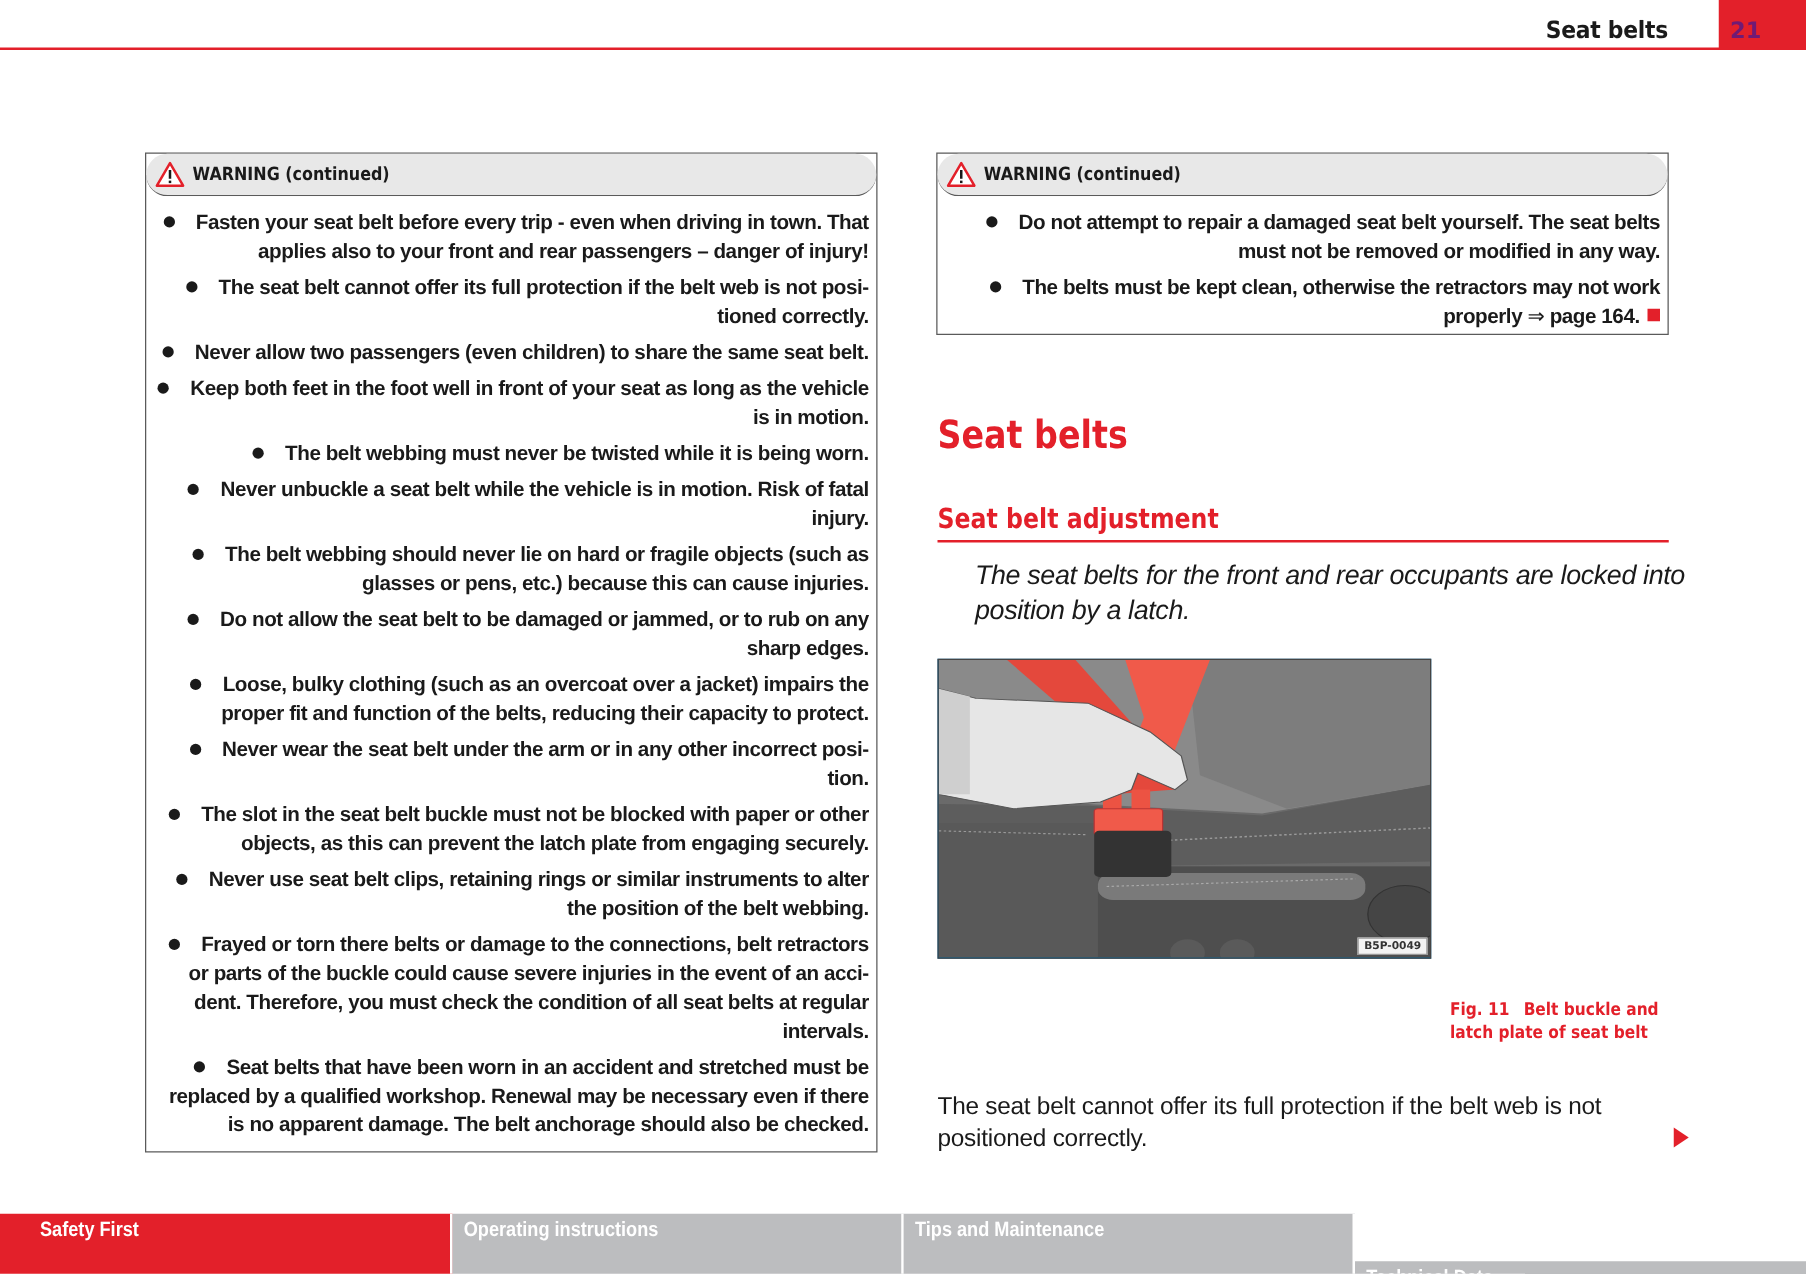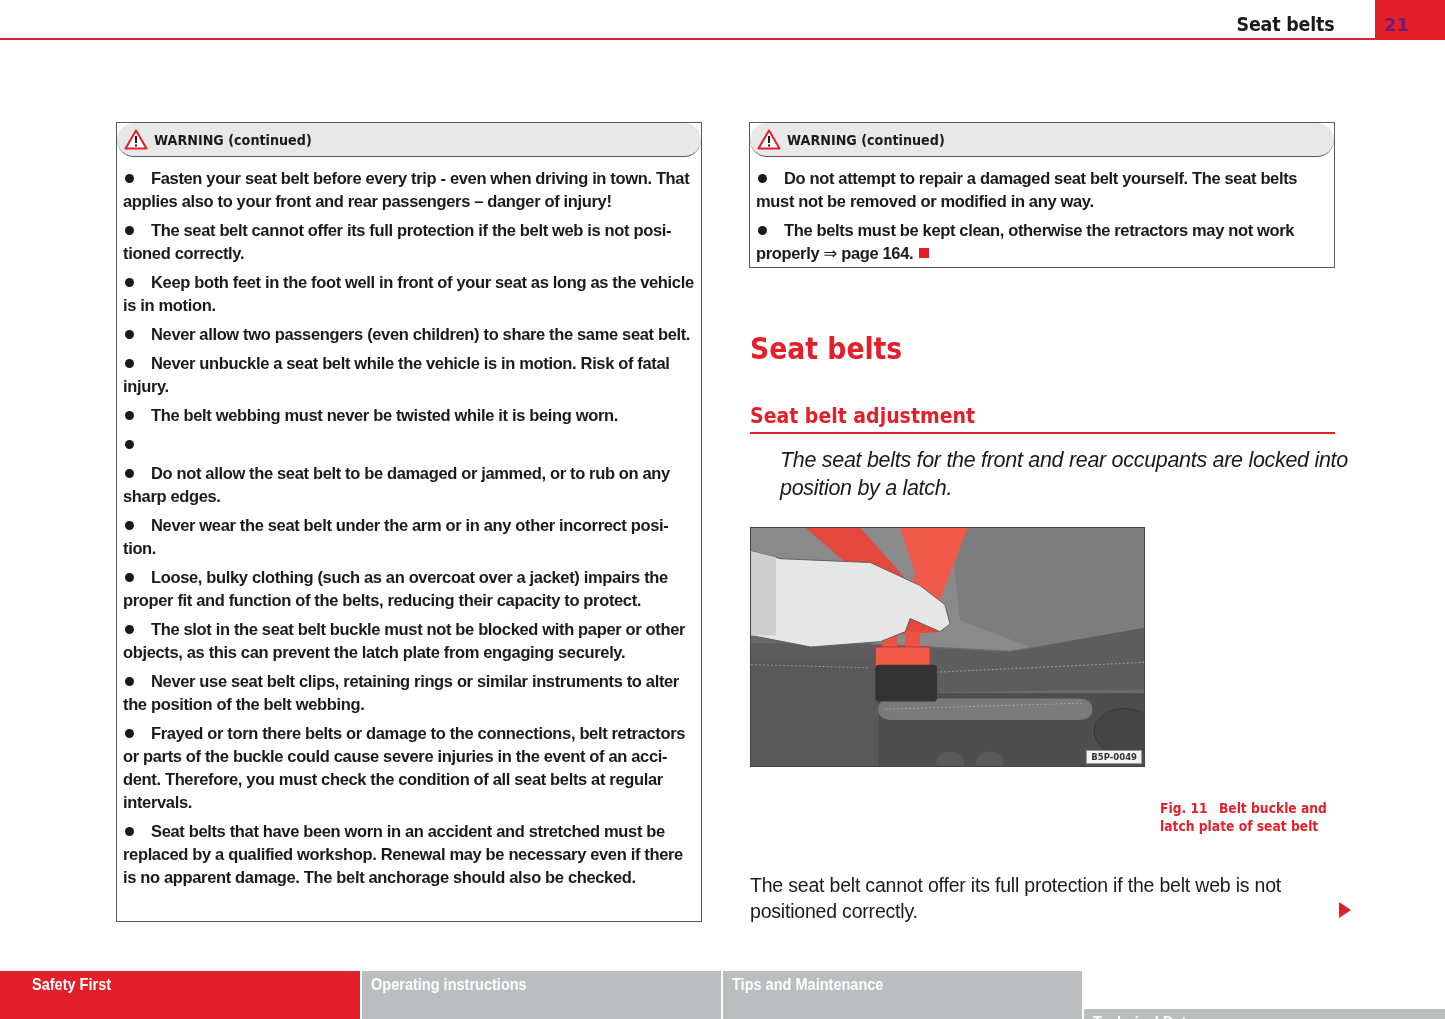--- a/index.html
+++ b/index.html
@@ -10,21 +10,21 @@
   .header-rule { position: absolute; left: 0; top: 38px; width: 1445px; height: 2px; background: #e3202a; }
   .header-title { position: absolute; right: 111px; top: 13px; font-size: 19px; font-weight: bold; color: #1a1a1a; letter-spacing: -0.2px; font-family: "DejaVu Sans", sans-serif; transform: scaleX(0.92); transform-origin: right center; }
   .page-num-box { position: absolute; left: 1375px; top: 0; width: 70px; height: 40px; background: #e3202a; }
   .page-num { position: absolute; left: 1384px; top: 14px; font-size: 18px; font-weight: bold; color: #701a75; font-family: "DejaVu Sans", sans-serif; }
 
   
   .warn-box { position: absolute; border: 1.5px solid #5a5a5a; background: #fff; }
   .warn-head { height: 34px; background: #e8e8e8; border-bottom: 1.5px solid #5a5a5a; display: flex; align-items: center; padding-left: 7px; border-radius: 17px; }
   .warn-head .warn-icon { width: 24px; height: 21px; margin-right: 6px; display: inline-block; }
   .warn-head .warn-title { font-size: 14.5px; font-weight: bold; color: #1a1a1a; font-family: "DejaVu Sans", sans-serif; transform: scaleX(0.88); transform-origin: left center; white-space: nowrap; }
-  .warn-body { padding: 10px 6px 19px 6px; }
+  .warn-body { padding: 10px 6px 19px 6px; text-align: right; }
   .warn-item { font-size: 16.5px; font-weight: bold; line-height: 23px; margin-bottom: 6px; color: #1a1a1a; font-family: "Liberation Sans", sans-serif; letter-spacing: -0.35px; }
   .warn-item .bullet { display: inline-block; width: 9px; height: 9px; border-radius: 50%; background: #1a1a1a; margin: 0 17px 2px 2px; vertical-align: middle; }
 
   #warn-left { left: 116px; top: 122px; width: 586px; height: 800px; }
   #warn-right { left: 749px; top: 122px; width: 586px; height: 146px; }
 
   
   .h1 { position: absolute; left: 750px; top: 330px; font-size: 31px; font-weight: bold; color: #e3202a; font-family: "DejaVu Sans", sans-serif; transform: scaleX(0.86); transform-origin: left center; white-space: nowrap; }
   .h2 { position: absolute; left: 750px; top: 403px; font-size: 22px; font-weight: bold; color: #e3202a; font-family: "DejaVu Sans", sans-serif; transform: scaleX(0.86); transform-origin: left center; white-space: nowrap; }
   .h2-rule { position: absolute; left: 750px; top: 432px; width: 585px; height: 1.5px; background: #e3202a; }
@@ -66,28 +66,28 @@
         <polygon points="12,1.5 22.5,19.5 1.5,19.5" fill="#fff" stroke="#e3202a" stroke-width="2" stroke-linejoin="round"></polygon>
         <rect x="11" y="7" width="2" height="7" fill="#1a1a1a"></rect>
         <rect x="11" y="15.5" width="2" height="2" fill="#1a1a1a"></rect>
       </svg>
     </span>
     <span class="warn-title">WARNING (continued)</span>
   </div>
   <div class="warn-body" id="warn-left-body">
       <div class="warn-item"><span class="bullet"></span><span>Fasten your seat belt before every trip - even when driving in town. That applies also to your front and rear passengers – danger of injury!</span></div>
       <div class="warn-item"><span class="bullet"></span><span>The seat belt cannot offer its full protection if the belt web is not posi-tioned correctly.</span></div>
+      <div class="warn-item"><span class="bullet"></span><span>Never allow two passengers (even children) to share the same seat belt.</span></div>
       <div class="warn-item"><span class="bullet"></span><span>Keep both feet in the foot well in front of your seat as long as the vehicle is in motion.</span></div>
-      <div class="warn-item"><span class="bullet"></span><span>Never allow two passengers (even children) to share the same seat belt.</span></div>
+      <div class="warn-item"><span class="bullet"></span><span>The belt webbing must never be twisted while it is being worn.</span></div>
       <div class="warn-item"><span class="bullet"></span><span>Never unbuckle a seat belt while the vehicle is in motion. Risk of fatal injury.</span></div>
-      <div class="warn-item"><span class="bullet"></span><span>The belt webbing must never be twisted while it is being worn.</span></div>
-      <div class="warn-item"><span class="bullet"></span></div>
+      <div class="warn-item"><span class="bullet"></span><span>The belt webbing should never lie on hard or fragile objects (such as glasses or pens, etc.) because this can cause injuries.</span></div>
       <div class="warn-item"><span class="bullet"></span><span>Do not allow the seat belt to be damaged or jammed, or to rub on any sharp edges.</span></div>
+      <div class="warn-item"><span class="bullet"></span><span>Loose, bulky clothing (such as an overcoat over a jacket) impairs the proper fit and function of the belts, reducing their capacity to protect.</span></div>
       <div class="warn-item"><span class="bullet"></span><span>Never wear the seat belt under the arm or in any other incorrect posi-tion.</span></div>
-      <div class="warn-item"><span class="bullet"></span><span>Loose, bulky clothing (such as an overcoat over a jacket) impairs the proper fit and function of the belts, reducing their capacity to protect.</span></div>
       <div class="warn-item"><span class="bullet"></span><span>The slot in the seat belt buckle must not be blocked with paper or other objects, as this can prevent the latch plate from engaging securely.</span></div>
       <div class="warn-item"><span class="bullet"></span><span>Never use seat belt clips, retaining rings or similar instruments to alter the position of the belt webbing.</span></div>
       <div class="warn-item"><span class="bullet"></span><span>Frayed or torn there belts or damage to the connections, belt retractors or parts of the buckle could cause severe injuries in the event of an acci-dent. Therefore, you must check the condition of all seat belts at regular intervals.</span></div>
       <div class="warn-item"><span class="bullet"></span><span>Seat belts that have been worn in an accident and stretched must be replaced by a qualified workshop. Renewal may be necessary even if there is no apparent damage. The belt anchorage should also be checked.</span></div>
     </div>
 </div>
 
 <div class="warn-box" id="warn-right">
   <div class="warn-head">
     <span class="warn-icon">

